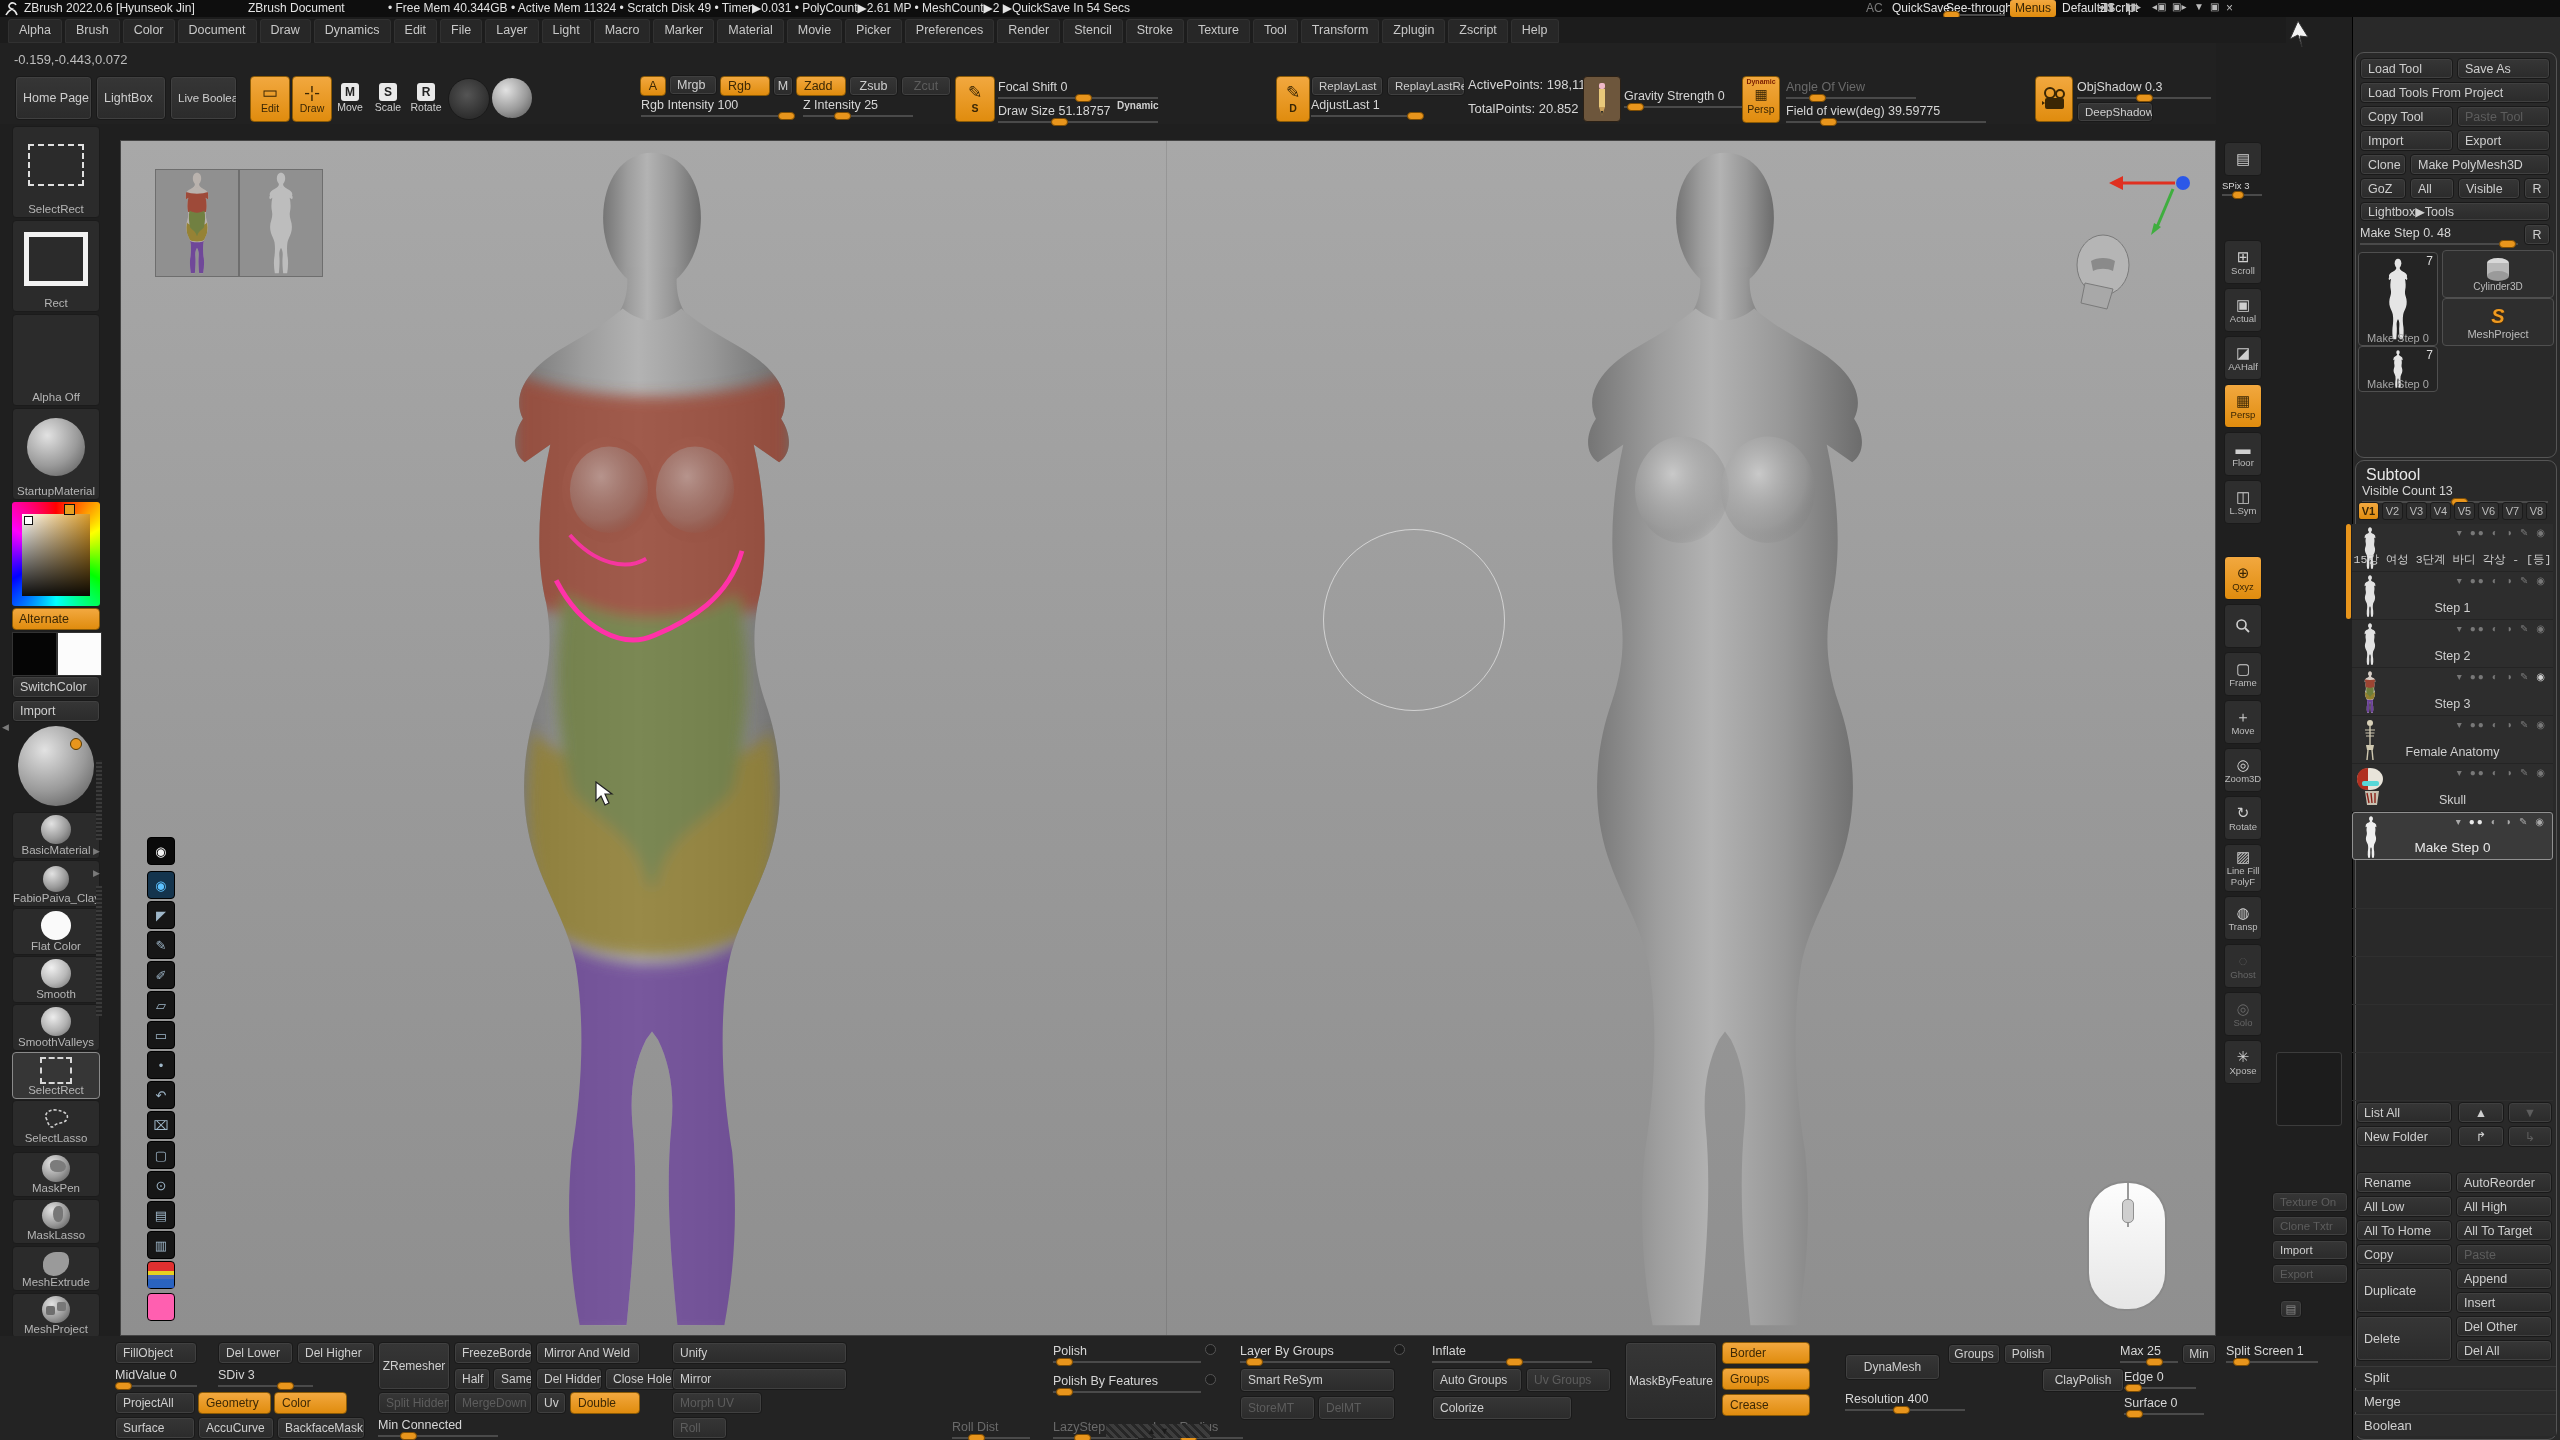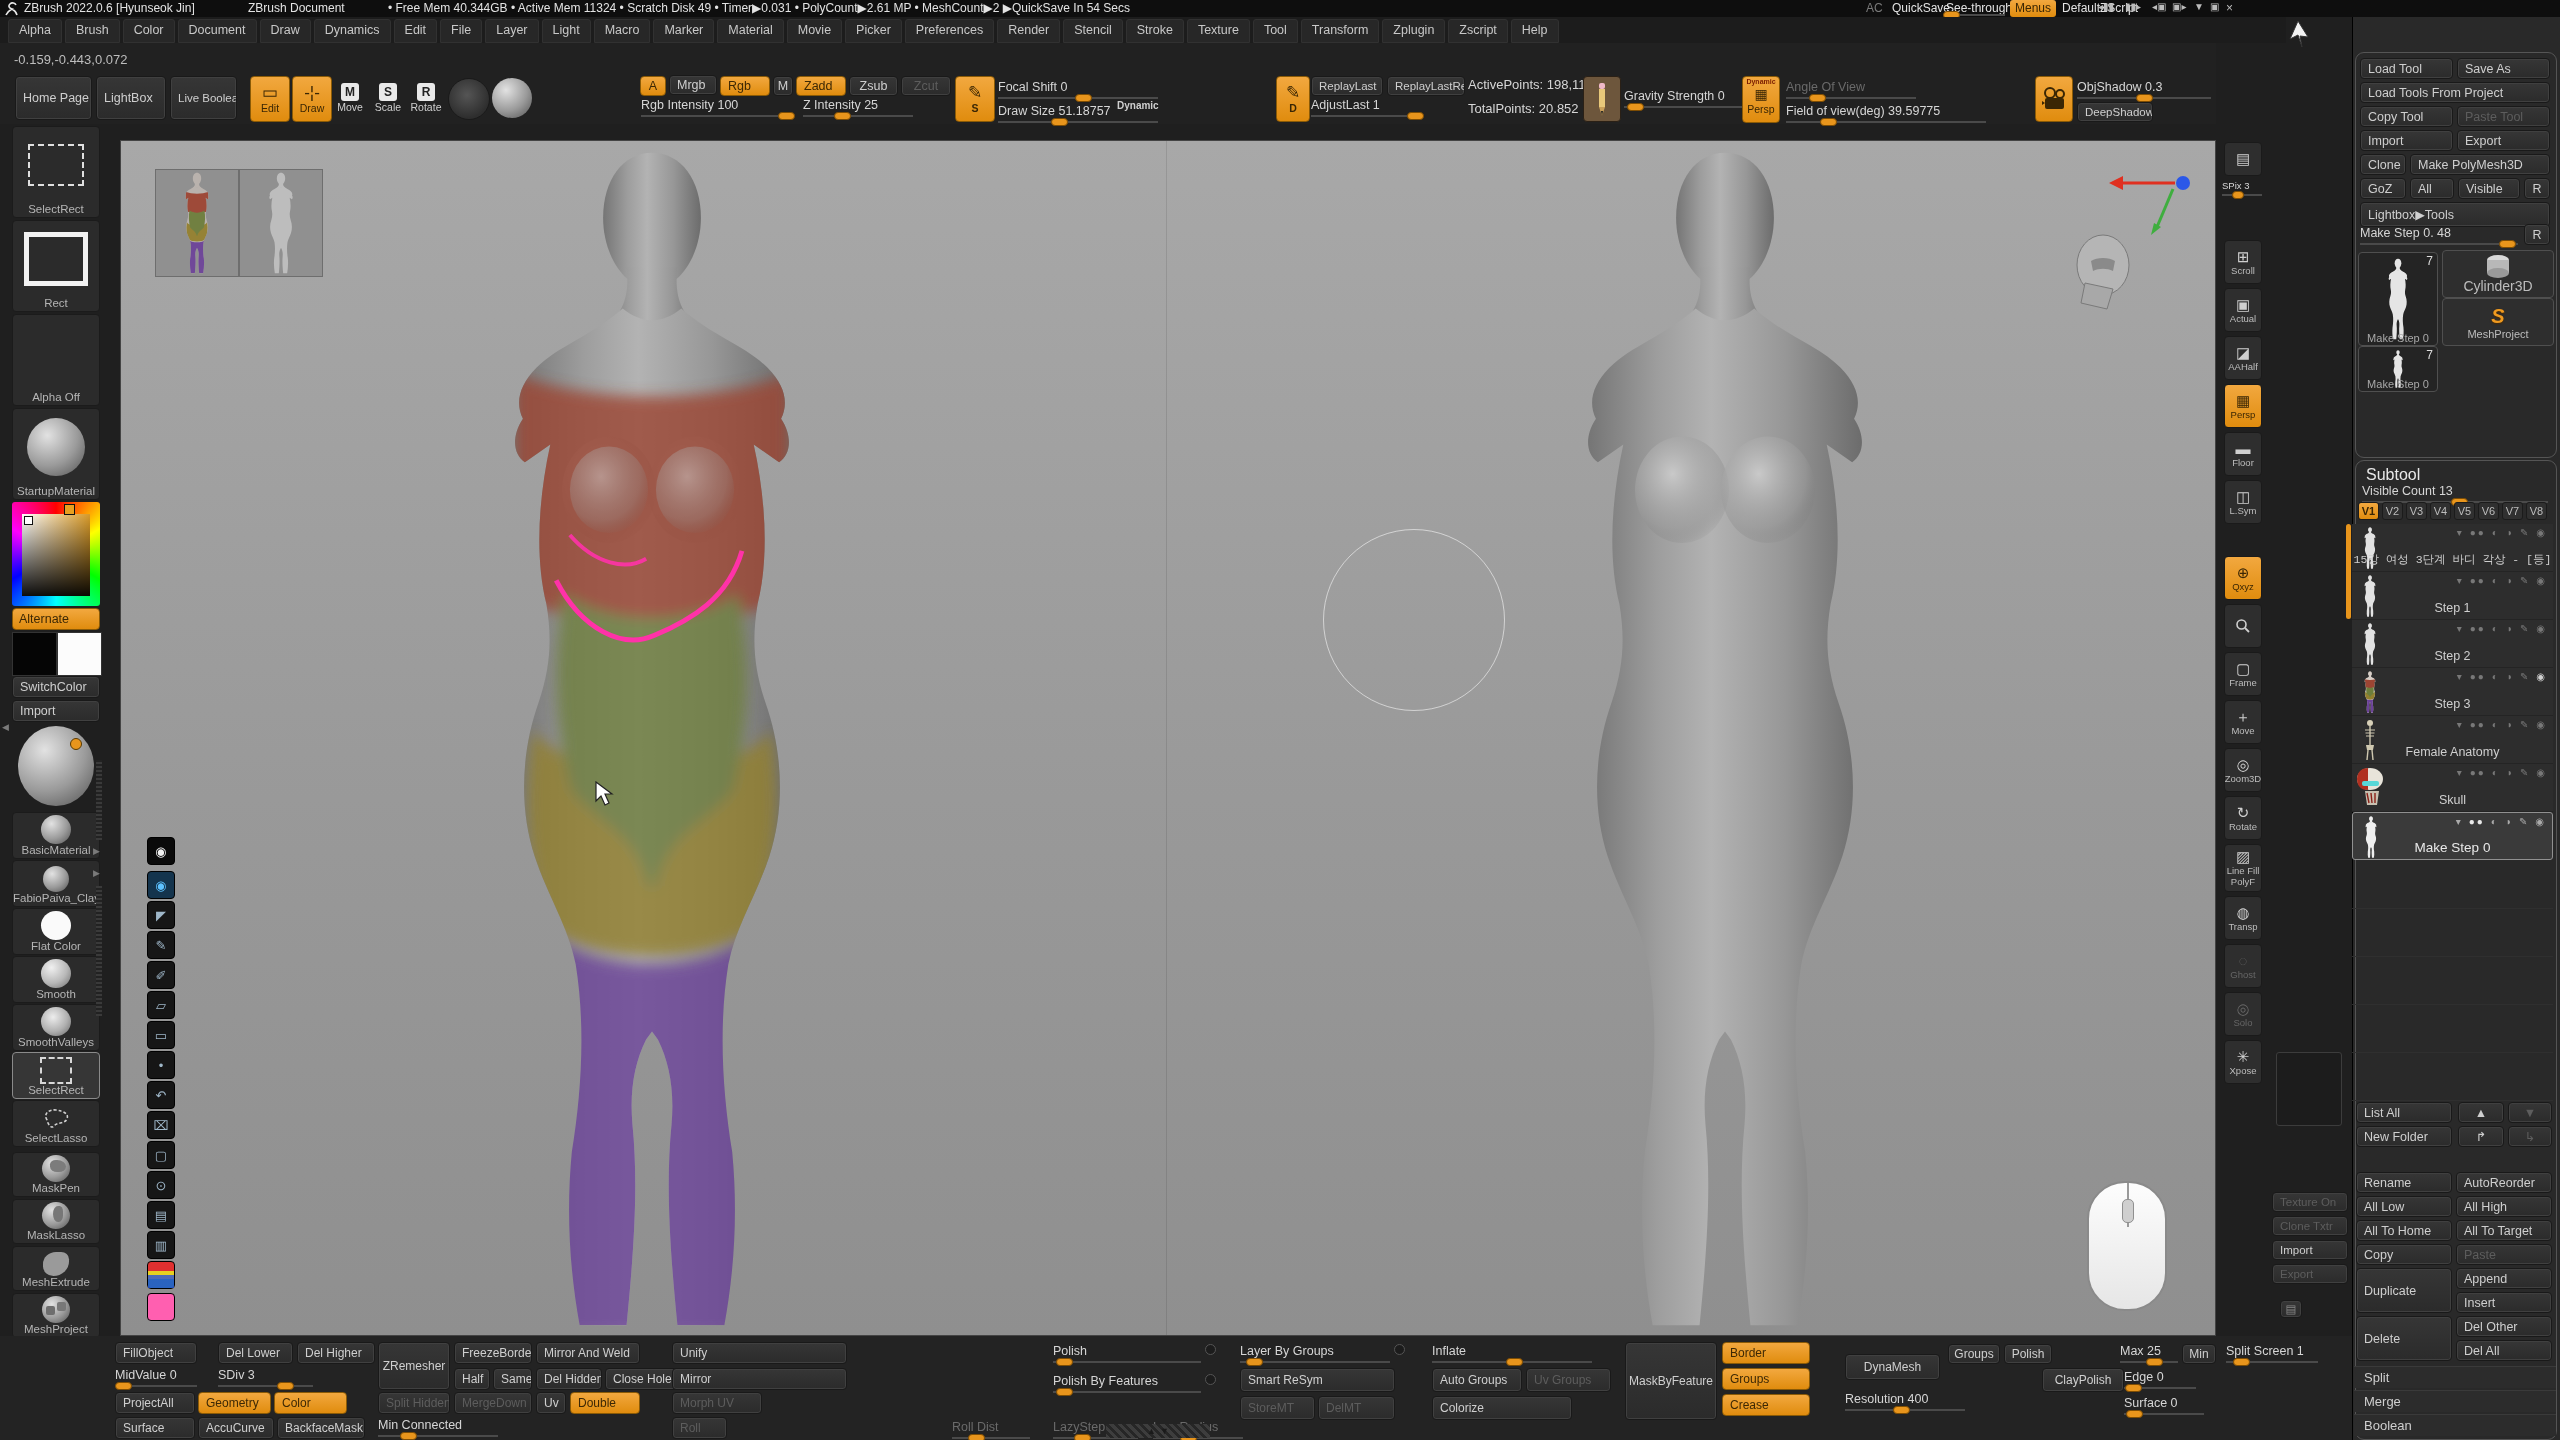--- a/index.html
+++ b/index.html
@@ -693,21 +693,21 @@
     </div>
   <div class="b left" style="left:2410px;top:178px;width:44px;height:21px">
       <span>All</span>
     </div>
   <div class="b left" style="left:2458px;top:178px;width:62px;height:21px">
       <span>Visible</span>
     </div>
   <div class="b" style="left:2524px;top:178px;width:26px;height:21px">
       <span>R</span>
     </div>
-  <div class="b left" style="left:2360px;top:202px;width:190px;height:25px">
+  <div class="b left" style="left:2360px;top:202px;width:190px;height:19px">
       <span>Lightbox▶Tools</span>
     </div>
   <div class="sl" style="left:2360px;top:226px;width:158px">
       <span class="sl-label">Make Step 0. 48</span>
       <div class="sl-track">
         <div class="sl-knob" style="left:88%"></div>
       </div>
     </div>
   <div class="b" style="left:2524px;top:224px;width:26px;height:21px">
       <span>R</span>
@@ -719,21 +719,21 @@
       </svg>
     <span class="cnt">7</span>
     <span class="tl">Make Step 0</span>
   </div>
   <div class="thumb" style="left:2442px;top:250px;width:110px;height:46px;flex-direction:column;background:#2e2e2e">
     <svg width="30" height="24" viewBox="0 0 30 24">
         <ellipse cx="15" cy="6" rx="11" ry="5" fill="#d8d8d8"></ellipse>
         <rect x="4" y="6" width="22" height="13" fill="#b8b8b8"></rect>
         <ellipse cx="15" cy="19" rx="11" ry="5" fill="#9a9a9a"></ellipse>
       </svg>
-    <span style="font-size:14px;color:#bdbdbd">Cylinder3D</span>
+    <span style="font-size:10px;color:#bdbdbd">Cylinder3D</span>
   </div>
   <div class="thumb" style="left:2442px;top:298px;width:110px;height:46px;flex-direction:column;background:#2e2e2e">
     <span style="font-size:20px;font-weight:bold;font-style:italic;color:#f09a20;text-shadow:0 1px 2px #4a2a00">S</span>
     <span style="font-size:11px;color:#bdbdbd">MeshProject</span>
   </div>
   <div class="thumb" style="left:2358px;top:346px;width:78px;height:44px">
     <svg viewBox="0 0 360 1210" width="12" height="38" preserveAspectRatio="none">
         <use href="#torsoAll" fill="#e5e5e5"></use>
       </svg>
     <span class="cnt">7</span>

